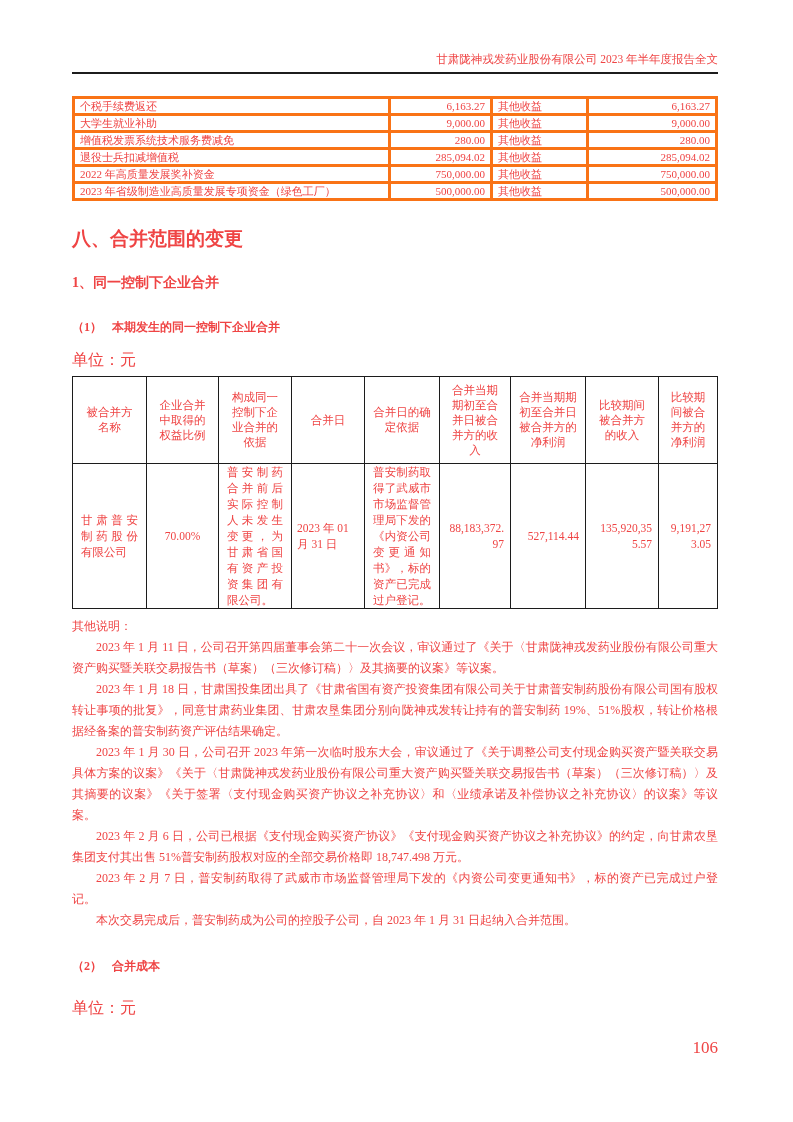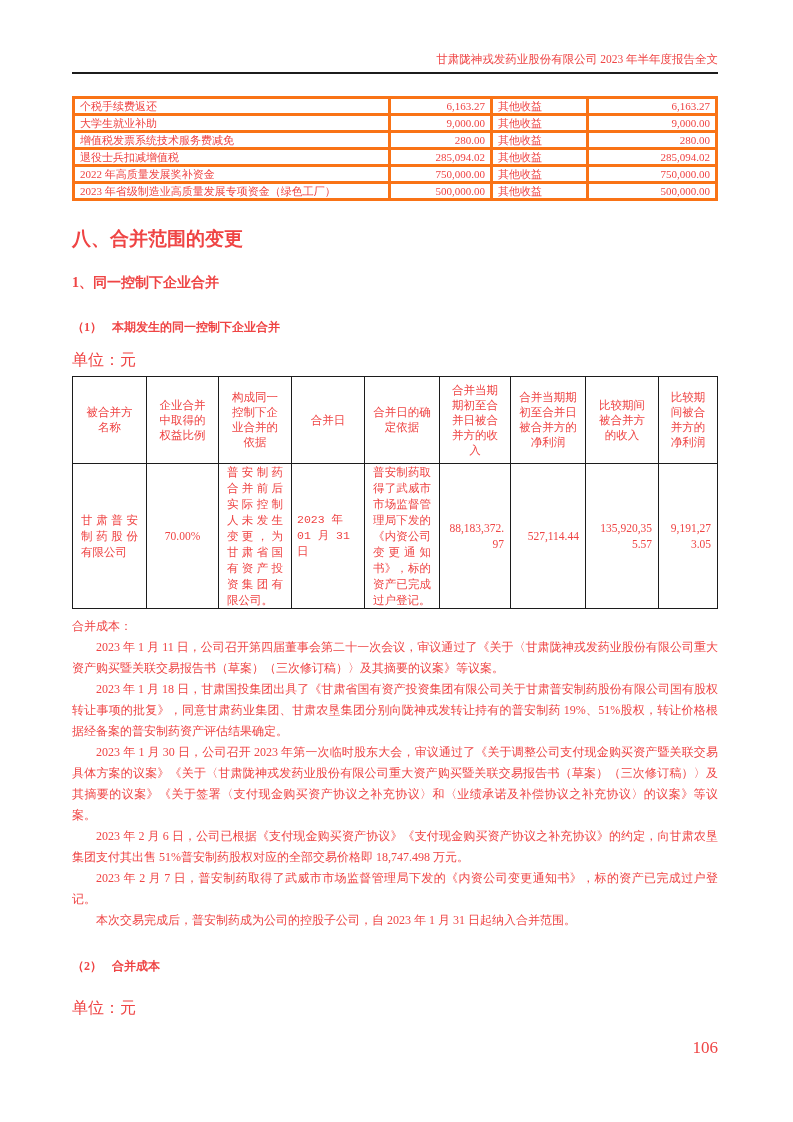--- a/index.html
+++ b/index.html
@@ -49,21 +49,21 @@
   }
   .t2 th {
     font-weight:normal;
     height:86px;
     line-height:15px;
     text-align:center;
   }
   .t2 td { line-height:16px; text-align:justify; }
   .t2 td.c { text-align:center; }
   .t2 td.num { text-align:right; word-break:break-all; padding:0 6px; }
-  .t2 td.date { text-align:left; padding:0 5px;font-family:Liberation Mono, monospace; }
+  .t2 td.date { text-align:left; padding:0 5px; }
 
   .notes { margin-top:7px; font-size:12px; line-height:21px; }
   .notes .nlabel { margin:0; }
   .notes p { margin:0; text-indent:2em; text-align:justify; }
 
   .h3b { }
   .unit2 { margin-top:23px; }
 
   .pagenum {
     position:absolute;
@@ -169,21 +169,21 @@
           <td>普安制药取得了武威市市场监督管理局下发的《内资公司变更通知书》，标的资产已完成过户登记。</td>
           <td class="num">88,183,372.97</td>
           <td class="num">527,114.44</td>
           <td class="num">135,920,355.57</td>
           <td class="num">9,191,273.05</td>
         </tr>
       </tbody>
     </table>
 
     <div class="notes">
-      <div class="nlabel">合并成本：</div>
+      <div class="nlabel">其他说明：</div>
       <p>2023 年 1 月 11 日，公司召开第四届董事会第二十一次会议，审议通过了《关于〈甘肃陇神戎发药业股份有限公司重大资产购买暨关联交易报告书（草案）（三次修订稿）〉及其摘要的议案》等议案。</p>
       <p>2023 年 1 月 18 日，甘肃国投集团出具了《甘肃省国有资产投资集团有限公司关于甘肃普安制药股份有限公司国有股权转让事项的批复》，同意甘肃药业集团、甘肃农垦集团分别向陇神戎发转让持有的普安制药 19%、51%股权，转让价格根据经备案的普安制药资产评估结果确定。</p>
       <p>2023 年 1 月 30 日，公司召开 2023 年第一次临时股东大会，审议通过了《关于调整公司支付现金购买资产暨关联交易具体方案的议案》《关于〈甘肃陇神戎发药业股份有限公司重大资产购买暨关联交易报告书（草案）（三次修订稿）〉及其摘要的议案》《关于签署〈支付现金购买资产协议之补充协议〉和〈业绩承诺及补偿协议之补充协议〉的议案》等议案。</p>
       <p>2023 年 2 月 6 日，公司已根据《支付现金购买资产协议》《支付现金购买资产协议之补充协议》的约定，向甘肃农垦集团支付其出售 51%普安制药股权对应的全部交易价格即 18,747.498 万元。</p>
       <p>2023 年 2 月 7 日，普安制药取得了武威市市场监督管理局下发的《内资公司变更通知书》，标的资产已完成过户登记。</p>
       <p>本次交易完成后，普安制药成为公司的控股子公司，自 2023 年 1 月 31 日起纳入合并范围。</p>
     </div>
 
     <div class="h3 h3b">
       <span class="lbl">（2）</span><span>合并成本</span>

